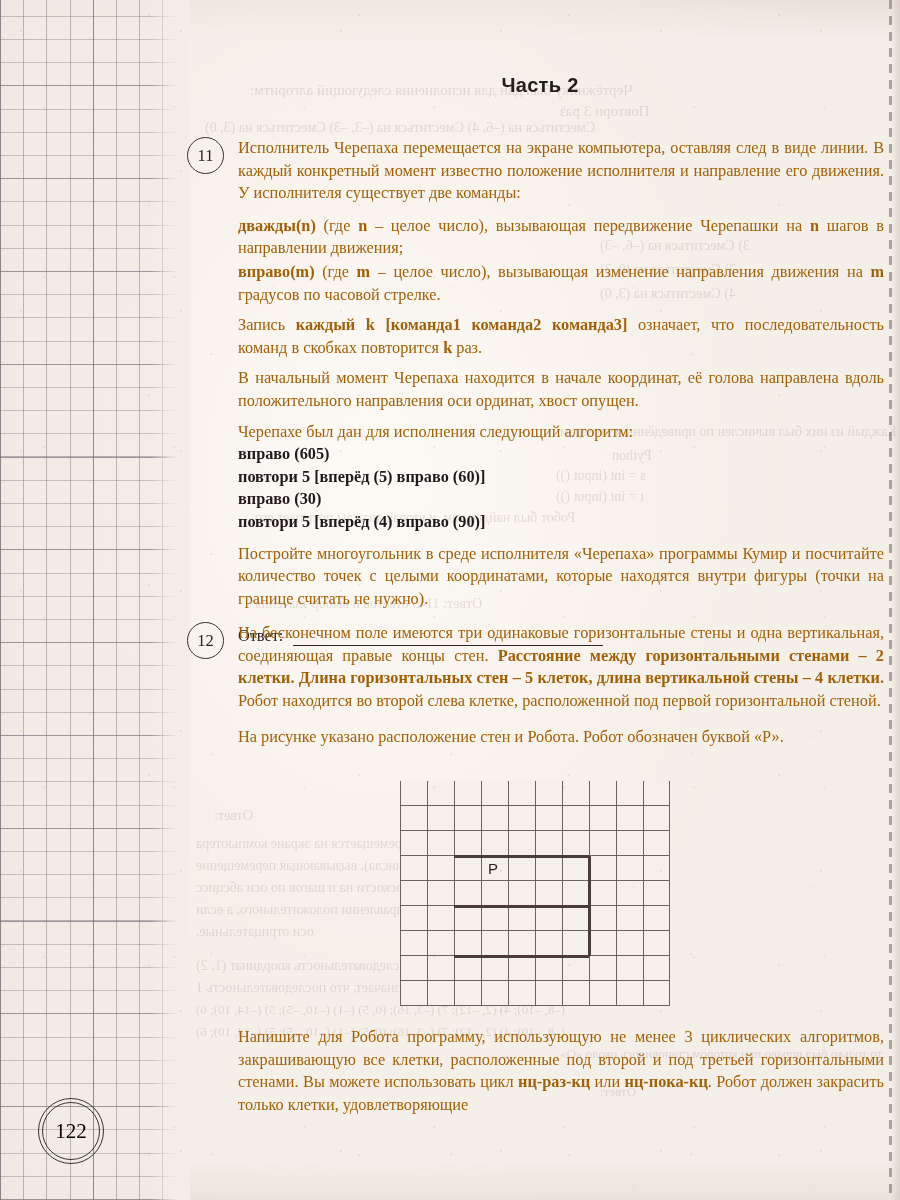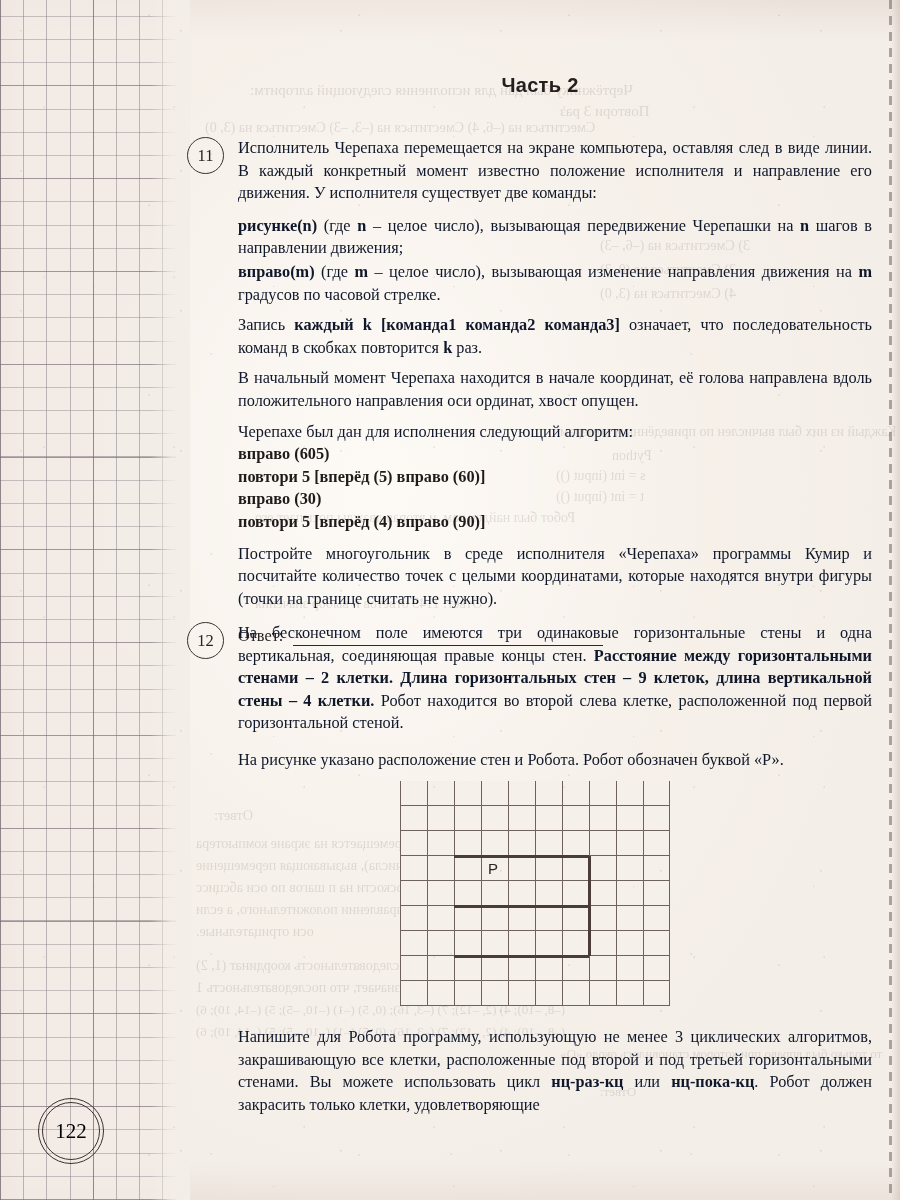--- a/index.html
+++ b/index.html
@@ -52,21 +52,21 @@
   h1#part-title{margin:0;position:absolute;left:0;top:74px;width:688px;
     text-align:center;font-family:Liberation Sans, sans-serif;
     font-weight:bold;font-size:20px;color:#241f1e;letter-spacing:.3px;}
 
   .qblock{position:absolute;left:0;width:688px;}
   .qnum{position:absolute;left:-9px;width:35px;height:35px;border:1.6px solid #3a3230;border-radius:50%;
     display:flex;align-items:center;justify-content:center;font-size:16.5px;color:#2a2422;
     font-family:"Liberation Serif",serif;background:transparent;}
   .qbody{margin-left:42px;}
 
-  p.t{margin:0 12px 0 0;font-size:16.3px;line-height:22.6px;color:#0f172a;text-align:justify;
+  p.t{margin:0 0 0 0;font-size:16.3px;line-height:22.6px;color:#a16207;text-align:justify;
       text-justify:inter-word;hyphens:manual;}
   p.t.nj{text-align:left;}
   .b{font-weight:bold;}
   .cmd{margin:0;font-size:16.3px;line-height:22.6px;font-weight:bold;color:#201b1a;}
 
   .answer-row{display:flex;align-items:flex-end;gap:10px;margin-top:16px;}
   .answer-label{font-size:16.3px;color:#221d1c;}
   .answer-line{flex:0 0 310px;border-bottom:1.6px solid #2f2826;height:15px;}
 
   
@@ -143,21 +143,21 @@
   <div id="content">
 
     <h1 id="part-title">Часть 2</h1>
 
     <div class="qblock" style="top:137px;">
       <div class="qnum">11</div>
       <div class="qbody">
 
         <p class="t">Исполнитель Черепаха перемещается на экране компьютера, оставляя след в виде линии. В каждый конкретный момент известно положение исполнителя и направление его движения. У исполнителя существует две команды:</p>
 
-        <p class="t" style="margin-top:10px;"><span class="b">рисунке(n)</span> (где <span class="b">n</span> – целое число), вызывающая передвижение Черепашки на <span class="b">n</span> шагов в направлении движения;</p>
+        <p class="t" style="margin-top:10px;"><span class="b">дважды(n)</span> (где <span class="b">n</span> – целое число), вызывающая передвижение Черепашки на <span class="b">n</span> шагов в направлении движения;</p>
 
         <p class="t" style="margin-top:1px;"><span class="b">вправо(m)</span> (где <span class="b">m</span> – целое число), вызывающая изменение направления движения на <span class="b">m</span> градусов по часовой стрелке.</p>
 
         <p class="t" style="margin-top:8px;">Запись <span class="b">каждый k [команда1 команда2 команда3]</span> означает, что последовательность команд в скобках повторится <span class="b">k</span> раз.</p>
 
         <p class="t" style="margin-top:8px;">В начальный момент Черепаха находится в начале координат, её голова направлена вдоль положительного направления оси ординат, хвост опущен.</p>
 
         <p class="t nj" style="margin-top:8px;">Черепахе был дан для исполнения следующий алгоритм:</p>
 
         <div>
@@ -174,21 +174,21 @@
           <span class="answer-line"></span>
         </div>
 
       </div>
     </div>
 
     <div class="qblock" style="top:622px;">
       <div class="qnum">12</div>
       <div class="qbody">
 
-        <p class="t">На бесконечном поле имеются три одинаковые горизонтальные стены и одна вертикальная, соединяющая правые концы стен. <span class="b">Расстояние между горизонтальными стенами – 2 клетки. Длина горизонтальных стен – 9 клеток, длина вертикальной стены – 4 клетки.</span> Робот находится во второй слева клетке, расположенной под первой горизонтальной стеной.</p>
+        <p class="t">На бесконечном поле имеются три одинаковые горизонтальные стены и одна вертикальная, соединяющая правые концы стен. <span class="b">Расстояние между горизонтальными стенами – 2 клетки. Длина горизонтальных стен – 5 клеток, длина вертикальной стены – 4 клетки.</span> Робот находится во второй слева клетке, расположенной под первой горизонтальной стеной.</p>
 
         <p class="t" style="margin-top:14px;">На рисунке указано расположение стен и Робота. Робот обозначен буквой «Р».</p>
 
       </div>
     </div>
 
     <div class="qblock" style="top:1026px;">
       <div class="qbody" style="margin-left:42px;">
         <p class="t">Напишите для Робота программу, использующую не менее 3 циклических алгоритмов, закрашивающую все клетки, расположенные под второй и под третьей горизонтальными стенами. Вы можете использовать цикл <span class="b">нц-раз-кц</span> или <span class="b">нц-пока-кц</span>. Робот должен закрасить только клетки, удовлетворяющие</p>
       </div>

